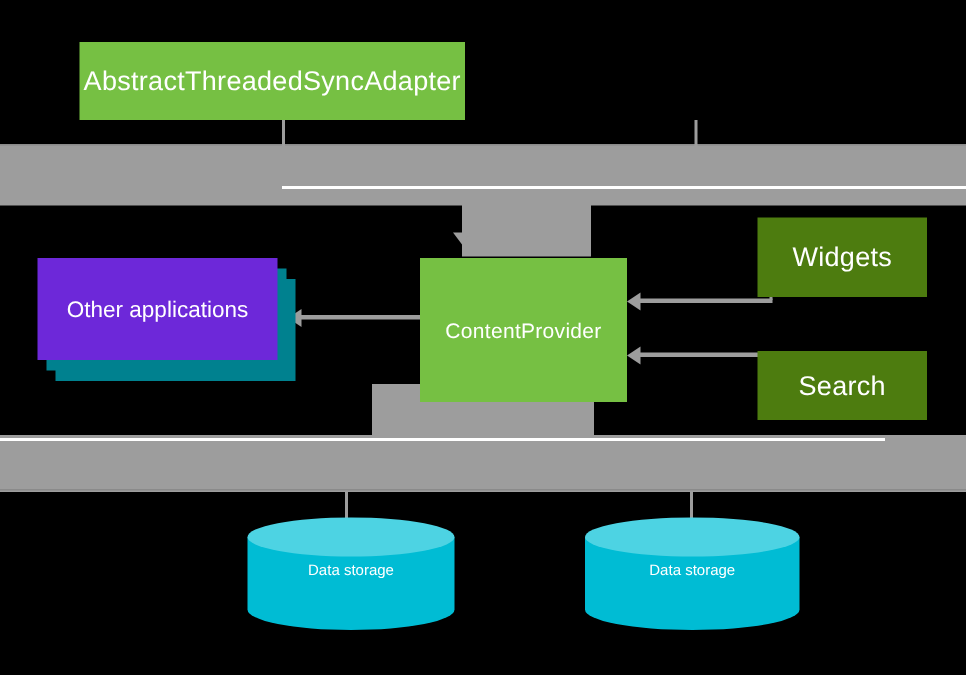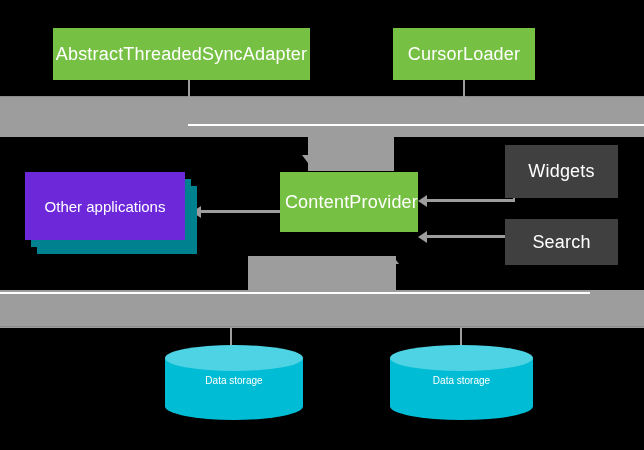--- a/index.html
+++ b/index.html
@@ -22,32 +22,32 @@
     justify-content: center;
     color: #ffffff;
     font-size: 18px;
     font-weight: 400;
     letter-spacing: 0.2px;
     text-align: center;
     z-index: 6;
     box-sizing: border-box;
   }
   .green { background: #76C043; }
-  .cyan  { background: #404040; }
+  .cyan  { background: #4d7c0f; }
 
   
   #node-sync-adapter { left: 53px;  top: 28px;  width: 257px; height: 52px; }
   #node-cursor-loader{ left: 393px; top: 28px;  width: 142px; height: 52px; }
 
   
-  #node-content-provider { left: 280px; top: 172px; width: 138px; height: 60px; font-size: 18px; justify-content: flex-end; }
+  #node-content-provider { left: 280px; top: 172px; width: 138px; height: 96px; font-size: 14px; }
 
   
   #node-widgets { left: 505px; top: 145px; width: 113px; height: 53px; }
-  #node-search  { left: 505px; top: 219px; width: 113px; height: 46px; }
+  #node-search  { left: 505px; top: 234px; width: 113px; height: 46px; }
 
   
   #stack-other-apps {
     position: absolute;
     left: 25px; top: 172px;
     width: 172px; height: 82px;
     z-index: 6;
   }
   .stack-card {
     position: absolute;
@@ -188,23 +188,20 @@
   <div class="arrow arrow-left" style="left:418px; top:231px;"></div>
   <div class="stem" style="left:513px; top:234px; width:2px; height:22px;"></div>
 
   <div class="shaft" style="left:200px; top:210px; width:82px;"></div>
   <div class="arrow arrow-left" style="left:192px; top:206px;"></div>
 
   <div class="node green" id="node-sync-adapter">
     <span>AbstractThreadedSyncAdapter</span>
   </div>
 
-  <div class="node green" id="node-cursor-loader">
-    <span>CursorLoader</span>
-  </div>
 
   <div class="node green" id="node-content-provider">
     <span>ContentProvider</span>
   </div>
 
   <div class="node cyan" id="node-widgets">
     <span>Widgets</span>
   </div>
 
   <div class="node cyan" id="node-search">

